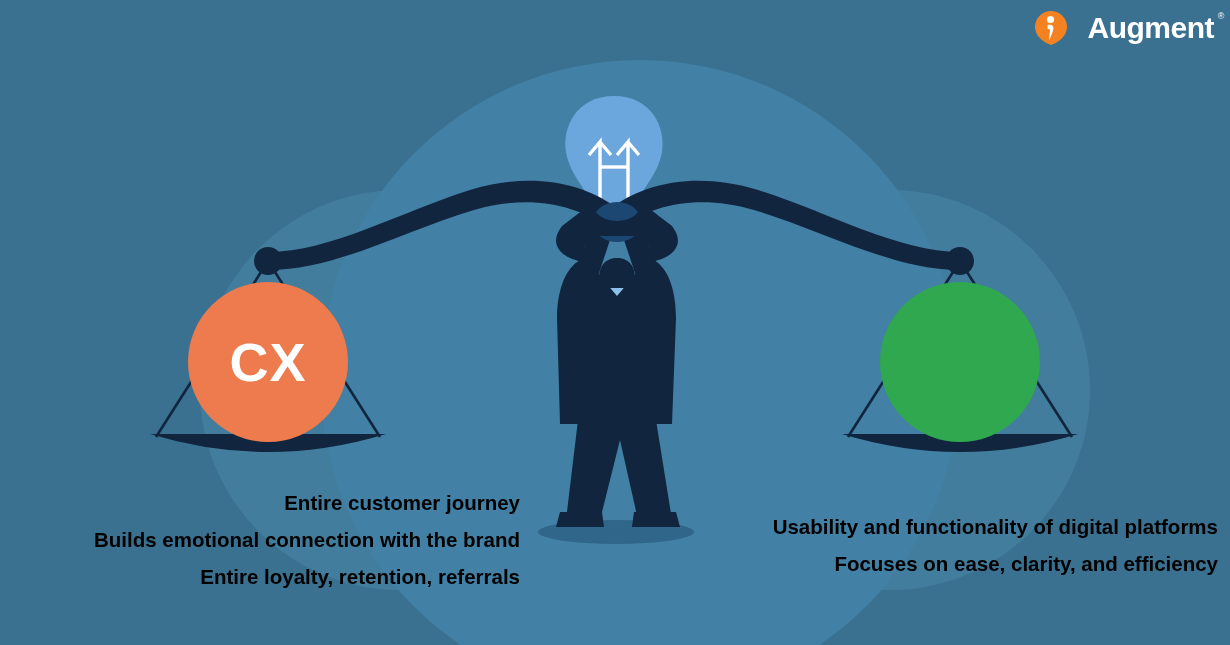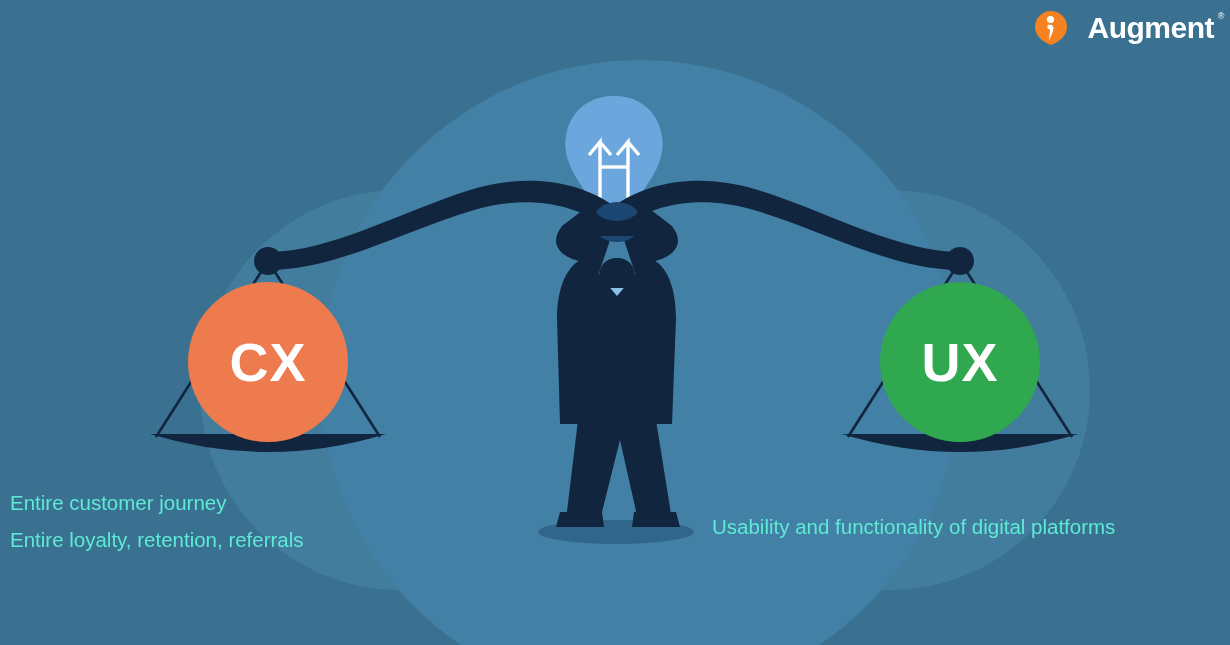--- a/index.html
+++ b/index.html
@@ -72,25 +72,25 @@
     white-space: nowrap;
     transform: translate(-50%, -50%);
   }
   #cx-label { left: 268px; top: 362px; }
   #ux-label { left: 960px; top: 362px; }
 
   
   .caption {
     position: absolute;
     z-index: 30;
-    color: #5eead4;
+    color: #000000;
     font-size: 20.5px;
-    font-weight: normal;
+    font-weight: bold;
     line-height: 37px;
-    text-align: left;
+    text-align: right;
   }
   #caption-left  { left: 10px;  top: 484px; width: 510px; }
   #caption-right { left: 712px; top: 508px; width: 506px; }
   .caption div { white-space: nowrap; }
 </style>
 </head>
 <body>
 
 <div id="stage">
 
@@ -184,29 +184,30 @@
     <path d="M592 206 C 600 226, 634 226, 642 206 L 648 236 L 586 236 Z" fill="#11253f"></path>
   </svg>
 
   <svg class="layer" viewBox="0 0 1230 645" preserveAspectRatio="none" style="z-index:24">
     <circle cx="268" cy="362" r="80" fill="#ee7b4d"></circle>
     <circle cx="960" cy="362" r="80" fill="#2fa84f"></circle>
   </svg>
 
   <div class="disc-label" id="cx-label">CX</div>
 
-  <div class="disc-label" id="ux-label">UX</div>
 
   <div class="caption" id="caption-left">
     <div>Entire customer journey</div>
+    <div>Builds emotional connection with the brand</div>
     <div>Entire loyalty, retention, referrals</div>
   </div>
 
   <div class="caption" id="caption-right">
     <div>Usability and functionality of digital platforms</div>
+    <div>Focuses on ease, clarity, and efficiency</div>
   </div>
 
   <div class="logo">
     <div class="logo-mark">
       <svg viewBox="0 0 36 36" width="36" height="36">
         <path d="M18 1 C27 1 34 8 34 17 C34 27 24 33 18 35 C12 33 2 27 2 17 C2 8 9 1 18 1 Z" fill="#f58220"></path>
         <circle cx="17.5" cy="9.5" r="3.6" fill="#ffffff"></circle>
         <path d="M14.6 15 C18.6 14 21 15.6 20.4 19 C19.8 22.6 17.6 26 16.4 30.5 C16 28 16.6 24 17 21.4 C17.3 19.4 16.4 18.6 14.6 19 Z" fill="#ffffff"></path>
       </svg>
     </div>

